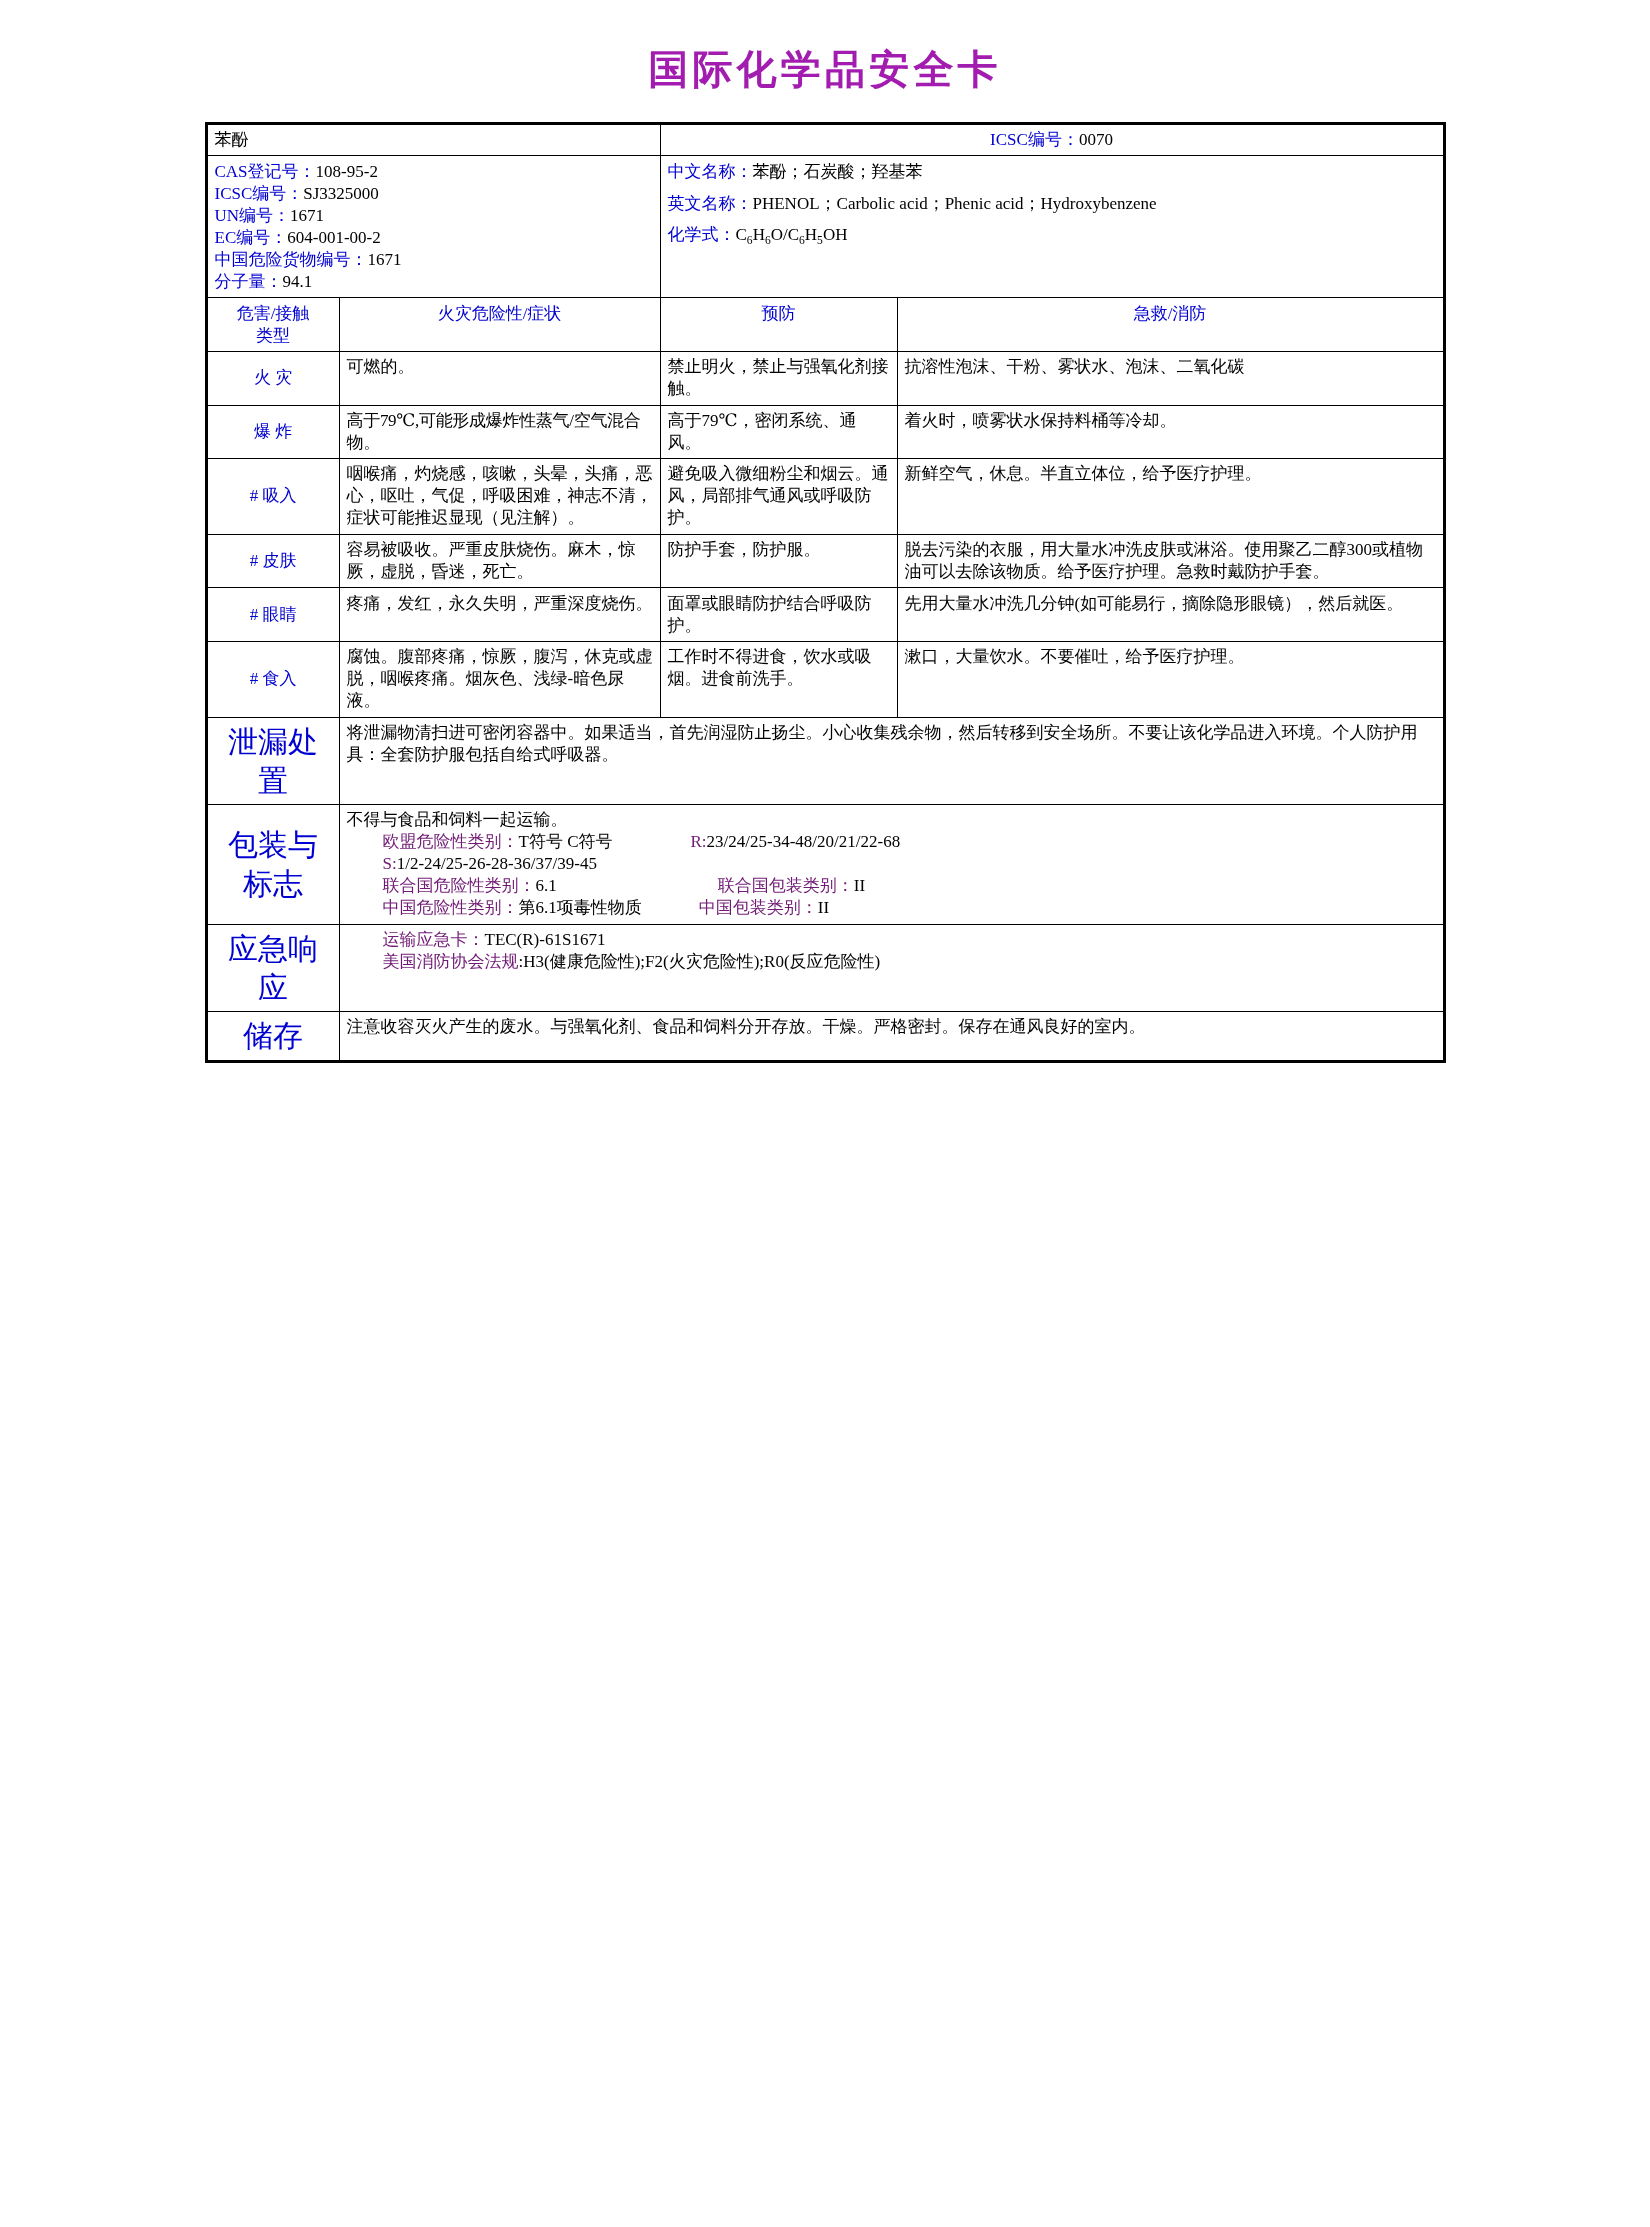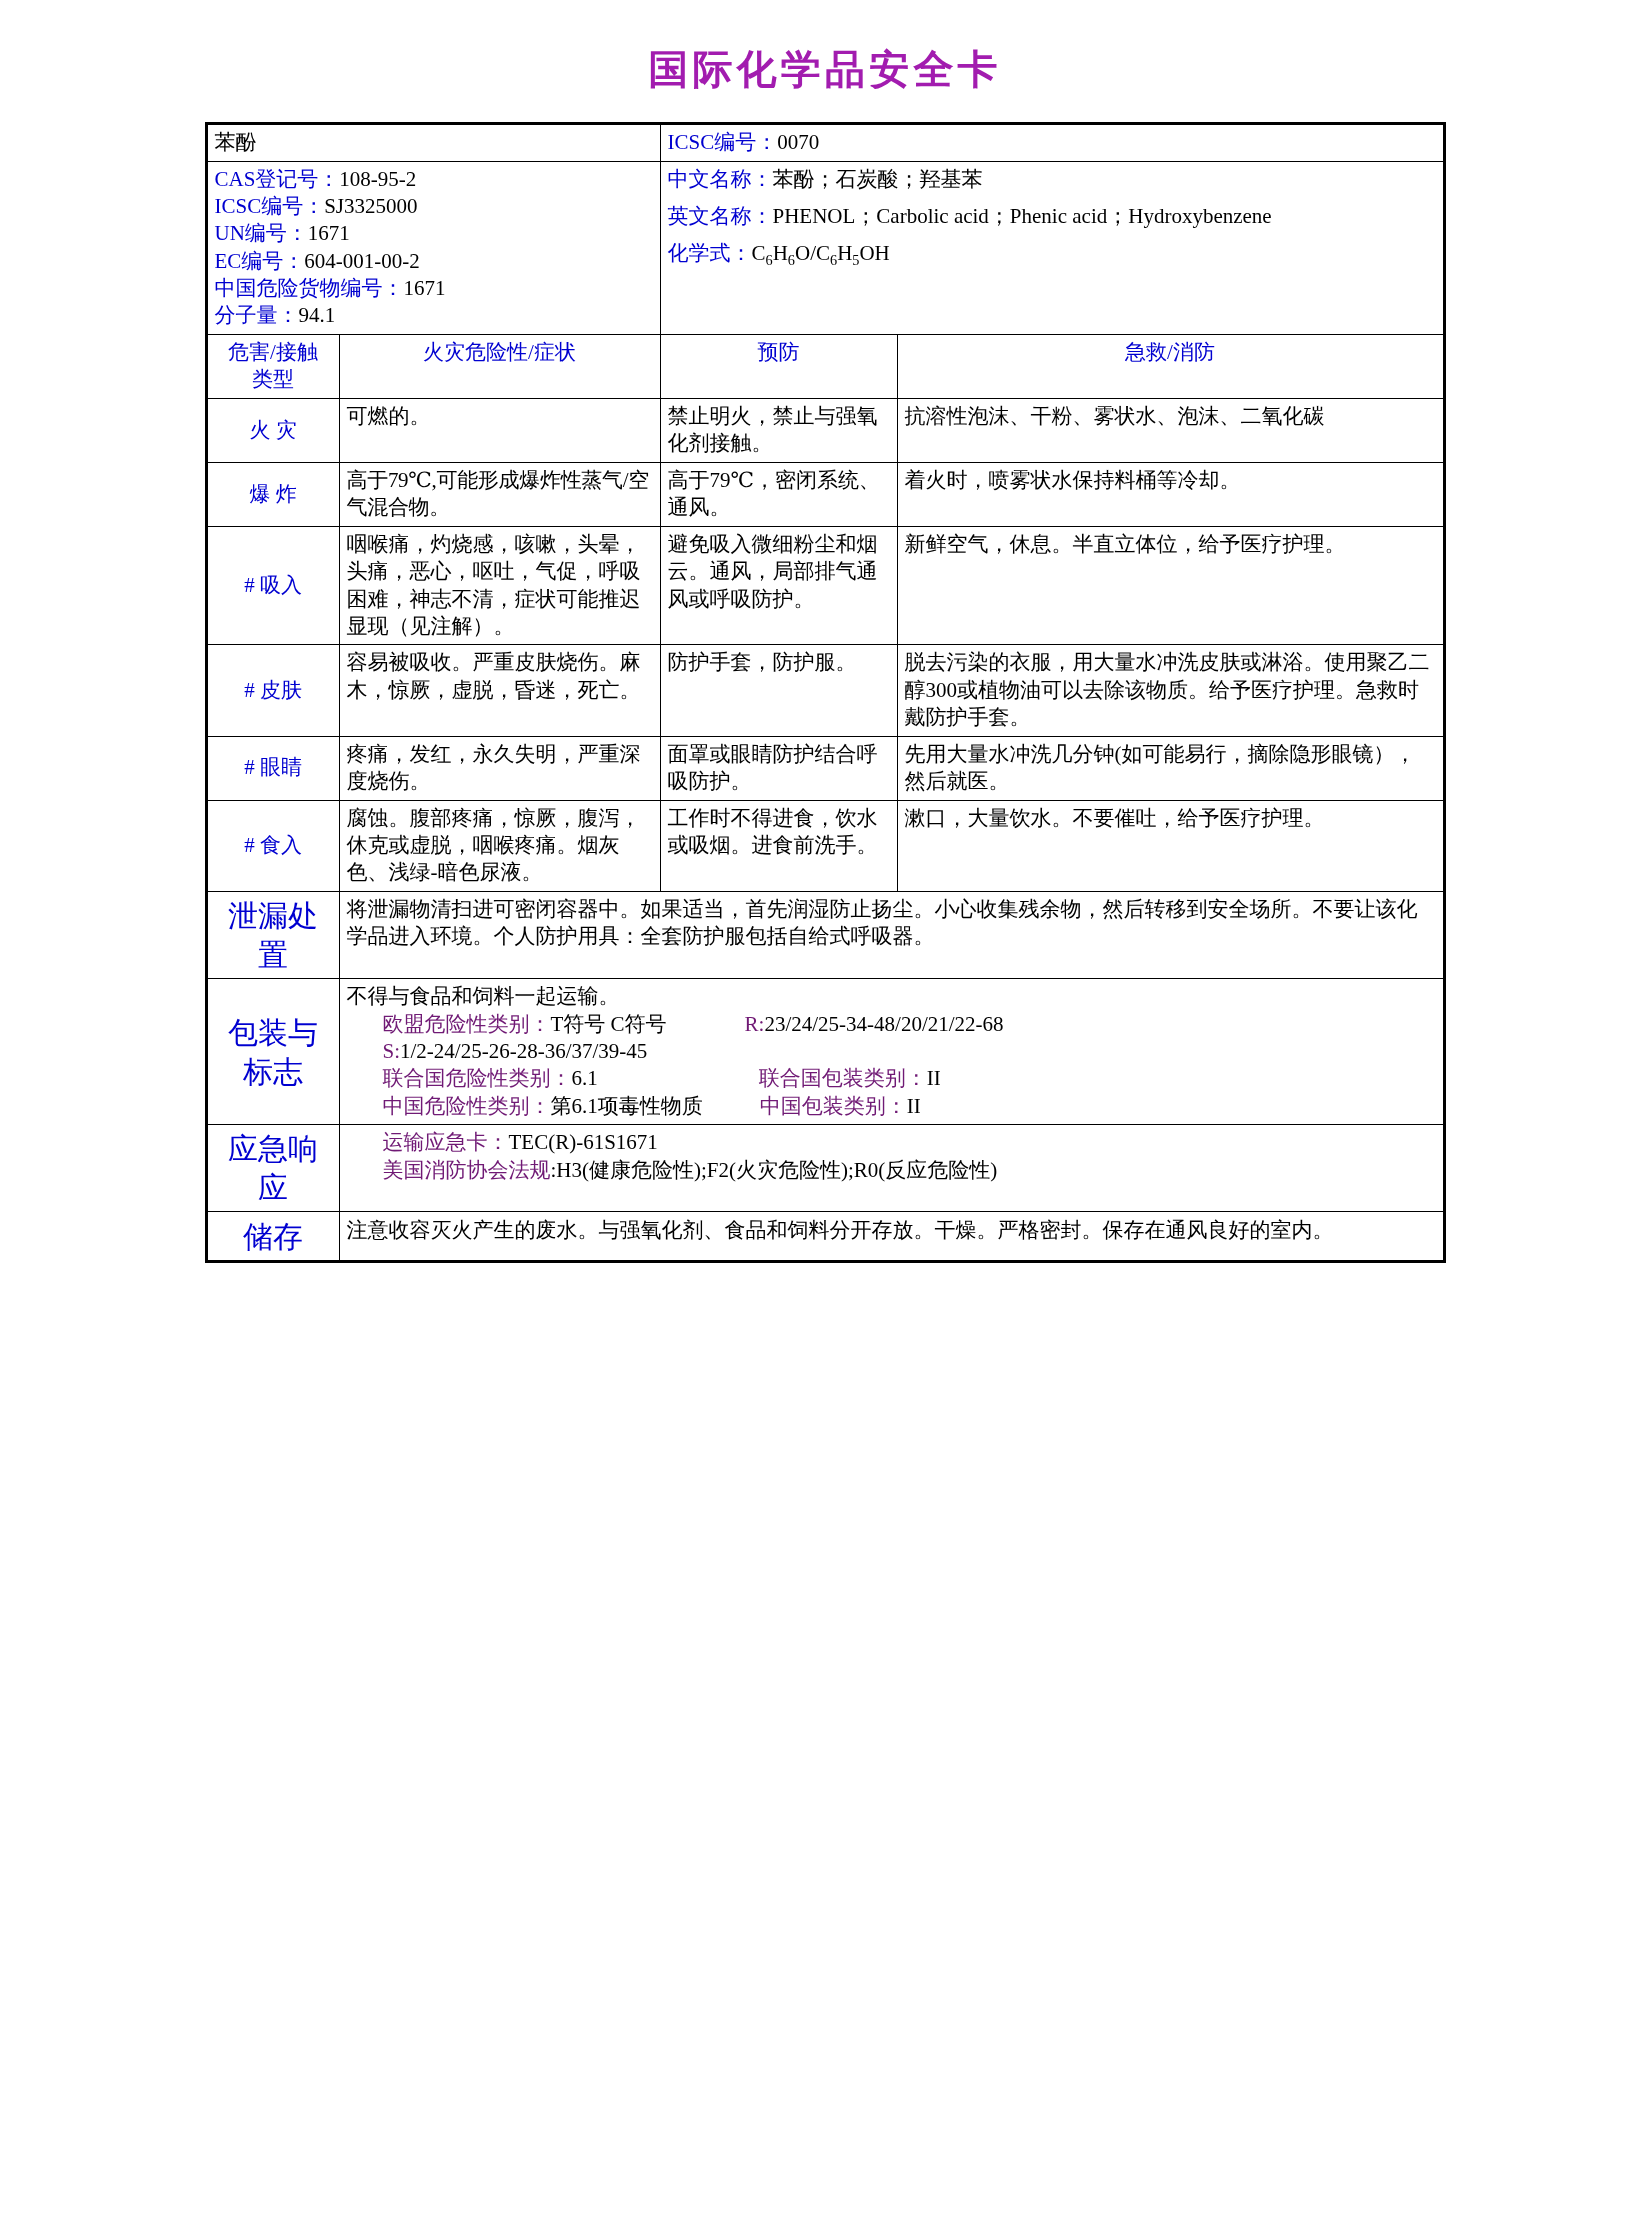--- a/index.html
+++ b/index.html
@@ -34,31 +34,31 @@
   }
   table.main {
     border-collapse: collapse;
     width: 100%;
     table-layout: fixed;
   }
   table.main td {
     border: 1.4px solid #000;
     vertical-align: top;
     padding: 4.2px 7px;
-    font-size: 21px;
+    font-size: 17px;
     line-height: 1.30;
   }
 
   
   .hdr-name {
     font-size: 22px;
     padding: 9.8px 12.5px 9.8px 18px;
   }
   .hdr-icsc {
-    text-align: left;
+    text-align: center;
     font-size: 22px;
     padding: 9.8px 18px 9.8px 12.5px;
   }
   .hdr-icsc .lbl { color: #0000d0; }
 
   
   .ident-left, .ident-right {
     font-size: 23px;
     line-height: 1.48;
     padding: 8.4px 7px 9.8px 18px;

